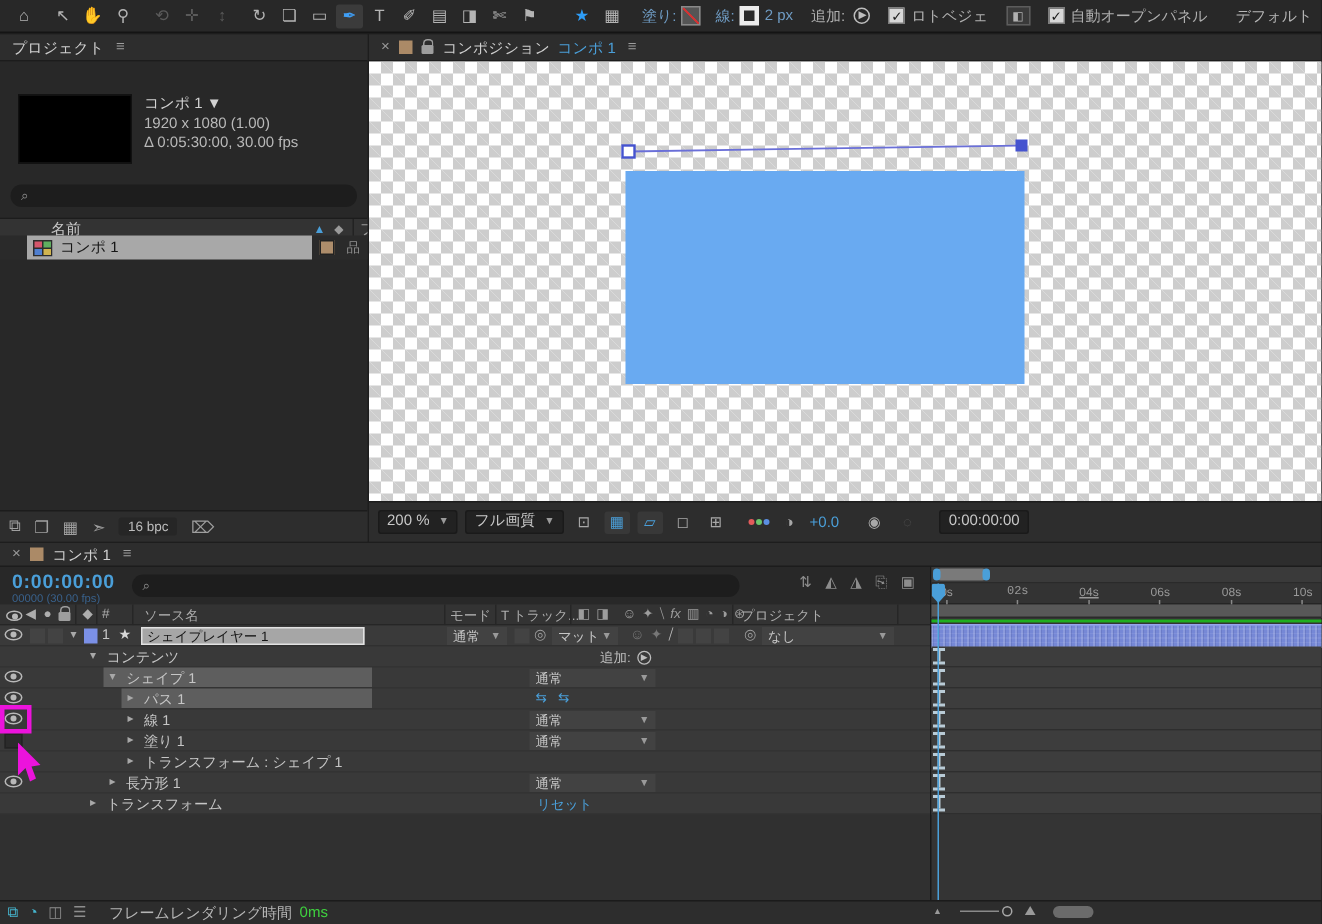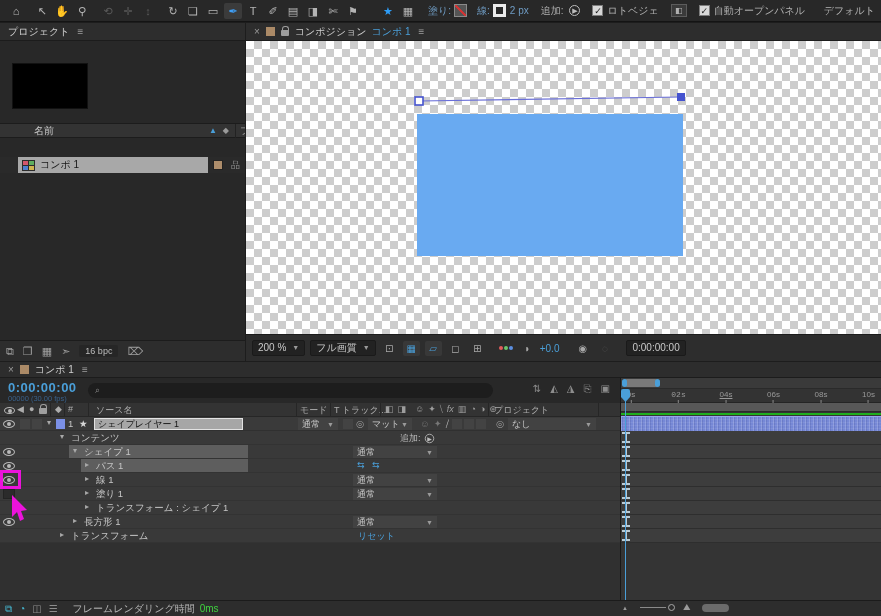--- a/index.html
+++ b/index.html
@@ -29,21 +29,21 @@
   #workspace{margin-left:auto;color:#b6b6b6}
 
   
   #project{left:0;top:23px;width:245px;height:338px;background:#282828}
   .tabbar{height:18px;background:#2d2d2d;border-bottom:1px solid #1c1c1c;display:flex;align-items:center;padding:0 8px;color:#cfcfcf}
   .hamburger{color:#9e9e9e;margin-left:8px}
   #proj-thumb{position:absolute;left:12px;top:40px;width:76px;height:46px;background:#000;border:1px solid #111}
   #proj-info{position:absolute;left:96px;top:40px;line-height:13px;color:#b9b9b9}
   #proj-info .b{color:#d2d2d2}
   #proj-search{position:absolute;left:7px;top:100px;width:231px;height:15px;background:#1d1d1d;border-radius:8px;color:#8f8f8f;font-size:9px;line-height:14px;padding-left:7px}
-  #proj-headrow{position:absolute;left:0;top:100px;width:245px;height:15px;background:#333;border-top:1px solid #1c1c1c;border-bottom:1px solid #1c1c1c;display:flex;align-items:center}
+  #proj-headrow{position:absolute;left:0;top:122px;width:245px;height:15px;background:#333;border-top:1px solid #1c1c1c;border-bottom:1px solid #1c1c1c;display:flex;align-items:center}
   #proj-headrow .nm{margin-left:34px}
   #proj-headrow .sort{color:#4a9fd9;margin-left:auto;font-size:8px}
   #proj-headrow .tag{color:#9a9a9a;margin:0 6px;font-size:8px}
   #proj-headrow .cut{color:#9a9a9a;border-left:1px solid #222;padding-left:4px;width:10px;overflow:hidden}
   #proj-row{position:absolute;left:0;top:134px;width:245px;height:16px;display:flex;align-items:center;background:#2a2a2a}
   #proj-row .hl{position:absolute;left:18px;top:0;width:190px;height:16px;background:#a8a8a8}
   #proj-row .ci{position:relative;margin-left:22px;z-index:1}
   #proj-row .rn{position:relative;color:#161616;margin-left:5px;z-index:1}
   #proj-row .colorbox{position:absolute;left:213px;top:3px;width:10px;height:10px;background:#ad8d6b;border:1px solid #222}
   #proj-row .net{position:absolute;left:231px;top:2px;color:#8f8f8f;font-size:9px}
@@ -156,20 +156,25 @@
     <span style="color:#b0b0b0">自動オープンパネル</span>
     <span id="workspace">デフォルト</span>
   </div>
 
   <div id="project" class="panel">
     <div class="tabbar">
       <span>プロジェクト</span>
       <span class="hamburger">≡</span>
     </div>
     <div id="proj-thumb"></div>
+    <div id="proj-info">
+      <div class="b">コンポ 1 ▼</div>
+      <div>1920 x 1080 (1.00)</div>
+      <div>Δ 0:05:30:00, 30.00 fps</div>
+    </div>
     <div id="proj-search">⌕</div>
     <div id="proj-headrow">
       <span class="nm">名前</span>
       <span class="sort">▲</span>
       <span class="tag">◆</span>
       <span class="cut">フ</span>
     </div>
     <div id="proj-row">
       <div class="hl"></div>
       <svg class="ci" width="13" height="11">

